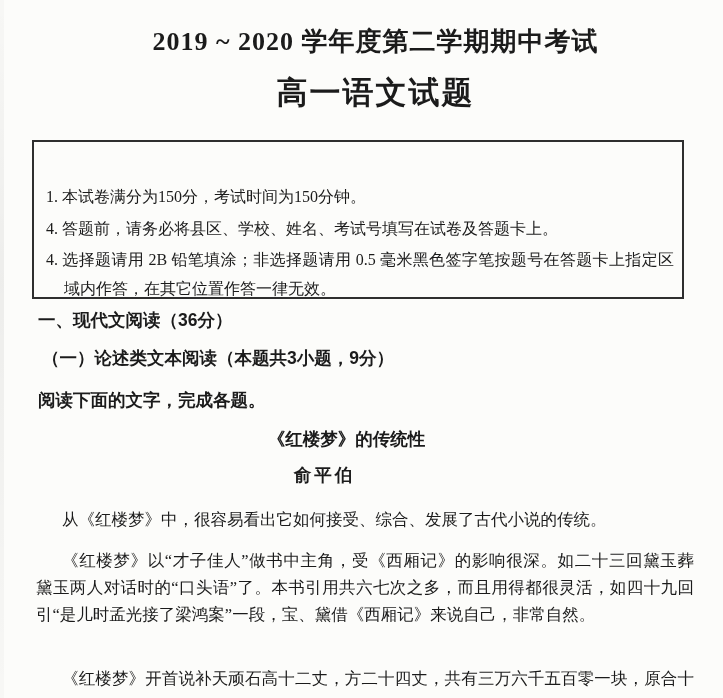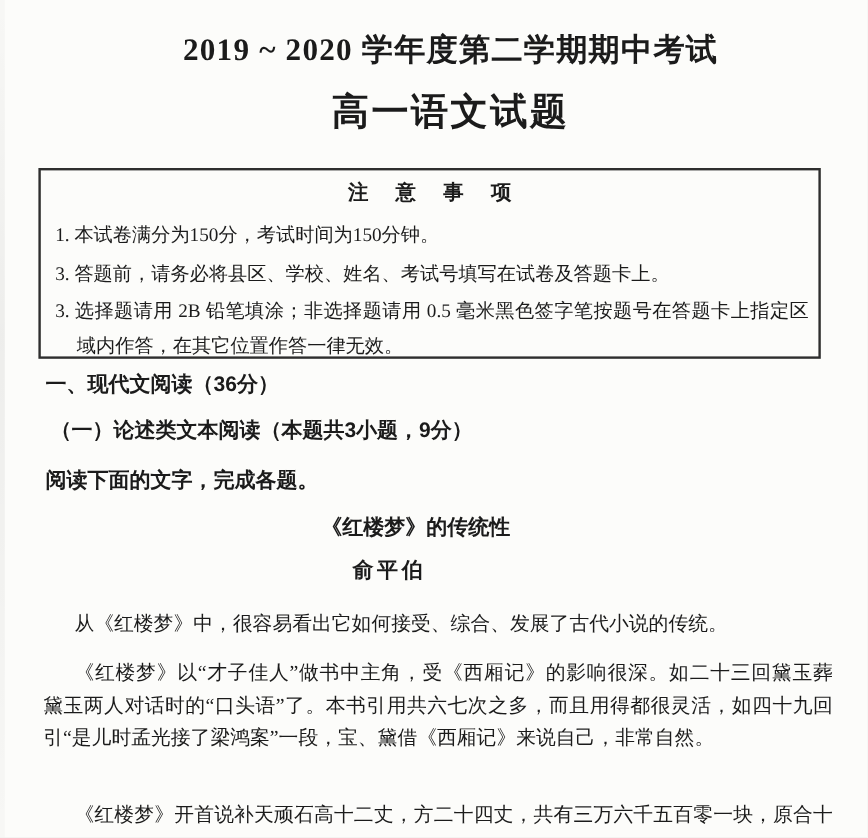--- a/index.html
+++ b/index.html
@@ -85,24 +85,23 @@
 </head>
 <body>
 
 <div class="page">
   <div class="scan-edge"></div>
 
   <div class="title1">2019 ~ 2020 学年度第二学期期中考试</div>
   <div class="title2">高一语文试题</div>
 
   <div class="notice-box">
-    <div class="notice-header">注 意 事 项</div>
     <div class="notice-item i0">1. 本试卷满分为150分，考试时间为150分钟。</div>
-    <div class="notice-item i1">3. 答题前，请务必将县区、学校、姓名、考试号填写在试卷及答题卡上。</div>
-    <div class="notice-item i2">3. 选择题请用 2B 铅笔填涂；非选择题请用 0.5 毫米黑色签字笔按题号在答题卡上指定区域内作答，在其它位置作答一律无效。</div>
+    <div class="notice-item i1">4. 答题前，请务必将县区、学校、姓名、考试号填写在试卷及答题卡上。</div>
+    <div class="notice-item i2">4. 选择题请用 2B 铅笔填涂；非选择题请用 0.5 毫米黑色签字笔按题号在答题卡上指定区域内作答，在其它位置作答一律无效。</div>
   </div>
 
   <div class="heading h-part1">一、现代文阅读（36分）</div>
   <div class="heading h-sub1">（一）论述类文本阅读（本题共3小题，9分）</div>
   <div class="heading h-instr">阅读下面的文字，完成各题。</div>
 
   <div class="art-title">《红楼梦》的传统性</div>
   <div class="art-author">俞平伯</div>
 
   <div class="para p1">

